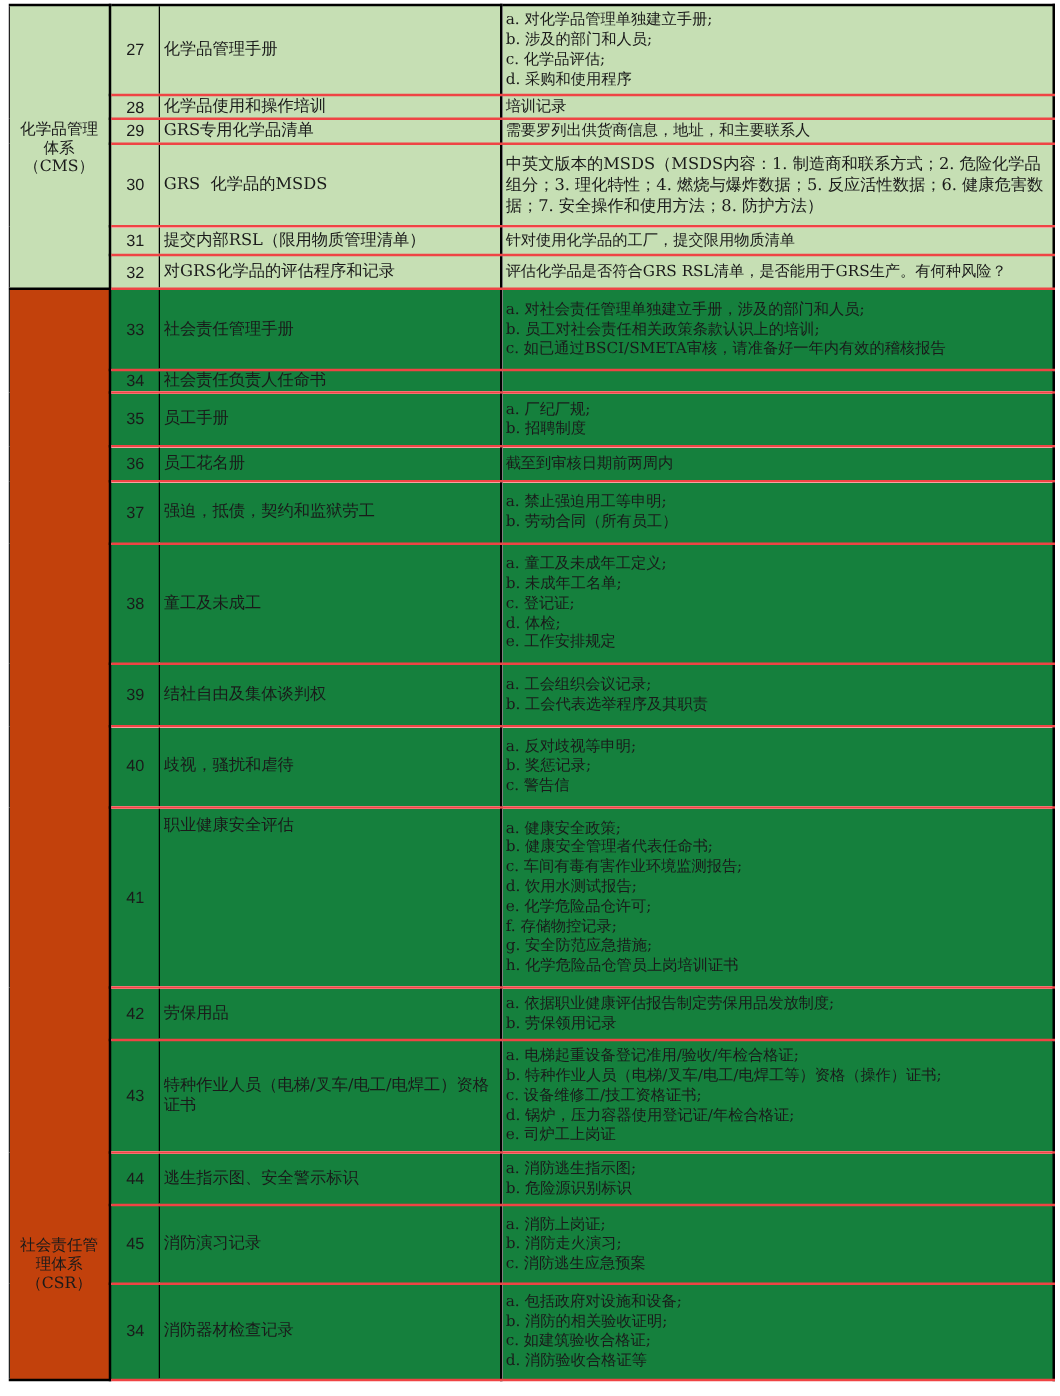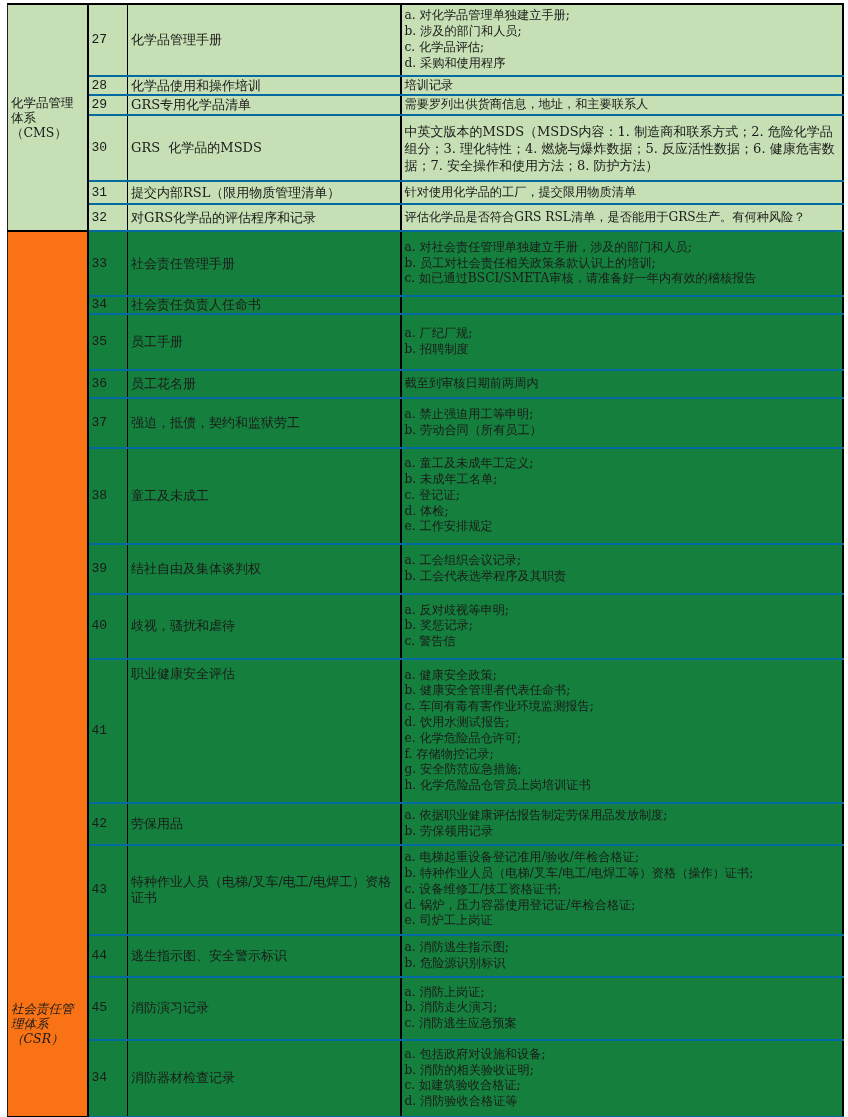--- a/index.html
+++ b/index.html
@@ -4,30 +4,30 @@
 <style>
   html, body { margin:0; padding:0; background:#ffffff; }
   body { width:848px; height:1117px; position:relative; overflow:hidden;
          font-family:"DejaVu Serif","Liberation Serif",serif; color:#1a1a1a; }
   table.sheet { position:absolute; left:7px; top:3px; border-collapse:collapse; table-layout:fixed; width:835px; }
   table.sheet col.c-group { width:80px; }
   table.sheet col.c-num { width:40px; }
   table.sheet col.c-item { width:273px; }
   table.sheet col.c-detail { width:442px; }
   td { padding:0 3px; vertical-align:middle; font-size:12.2px; line-height:15.8px; overflow:hidden; }
-  td.group { text-align:left; font-size:12.5px; line-height:15px; border-left:1px solid #222; border-right:2px solid #000; border-top:2px solid #000; border-bottom:2px solid #000; }
-  td.num { text-align:left; padding-right:2px; font-family:Liberation Mono, monospace; font-size:13px; border-right:1px solid #000; }
+  td.group { text-align:center; font-size:12.5px; line-height:15px; border-left:1px solid #222; border-right:2px solid #000; border-top:2px solid #000; border-bottom:2px solid #000; }
+  td.num { text-align:center; padding-right:2px; font-family:Liberation Sans, sans-serif; font-size:13px; border-right:1px solid #000; }
   td.item { font-size:13px; border-right:2px solid #000; }
   td.detail { border-right:2px solid #000; }
-  tr.row td.num, tr.row td.item, tr.row td.detail { border-top:2px solid #000; border-bottom:2px solid #0369a1; }
+  tr.row td.num, tr.row td.item, tr.row td.detail { border-top:2px solid #000; border-bottom:2px solid #ef4444; }
   tr.row.thin-top td.num, tr.row.thin-top td.item, tr.row.thin-top td.detail { border-top:1px solid #000; }
   .cms td { background:#c6dfb4; }
   .csr td { background:#15803d; }
   td.group.cms-bg { background:#c6dfb4; }
-  td.group.csr-bg { background:#f97316;font-style:italic; }
+  td.group.csr-bg { background:#c2410c; }
   .line { display:block; white-space:nowrap; }
   .wrap { white-space:normal; }
   .top-align { vertical-align:top; padding-top:6px; }
 </style>
 </head>
 <body>
 
 <table class="sheet">
   <colgroup>
       <col class="c-group">
@@ -102,21 +102,21 @@
         <span class="line">c. 如已通过BSCI/SMETA审核，请准备好一年内有效的稽核报告</span>
       </td>
     </tr>
     <tr class="row csr thin-top" style="height:16px">
       <td class="num">34</td>
       <td class="item">社会责任负责人任命书</td>
       <td class="detail">
           <span class="line"></span>
         </td>
     </tr>
-    <tr class="row csr thin-top" style="height:56px">
+    <tr class="row csr thin-top" style="height:43px">
       <td class="num">35</td>
       <td class="item">员工手册</td>
       <td class="detail">
         <span class="line">a. 厂纪厂规;</span>
         <span class="line">b. 招聘制度</span>
       </td>
     </tr>
     <tr class="row csr thin-top" style="height:28px">
       <td class="num">36</td>
       <td class="item">员工花名册</td>

